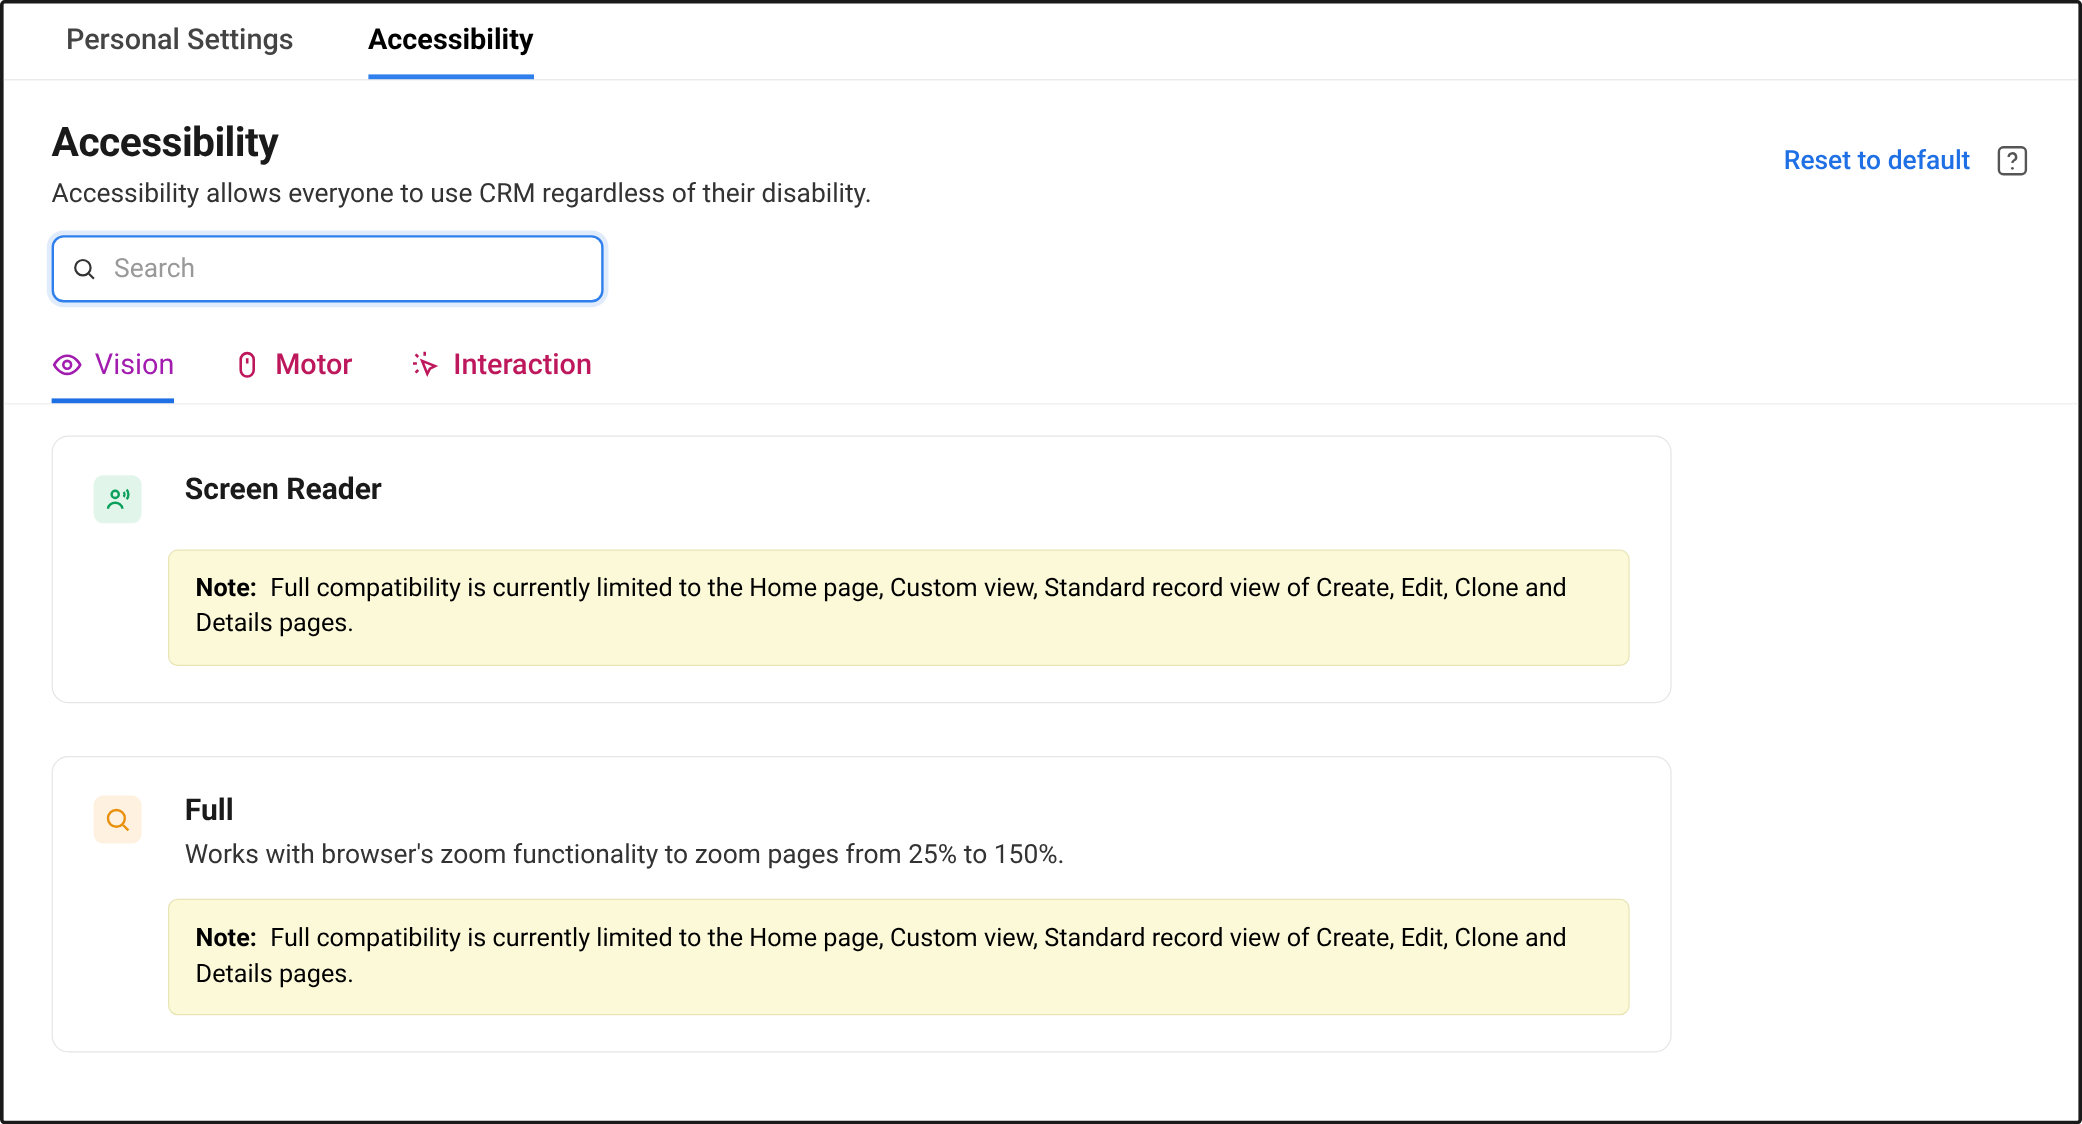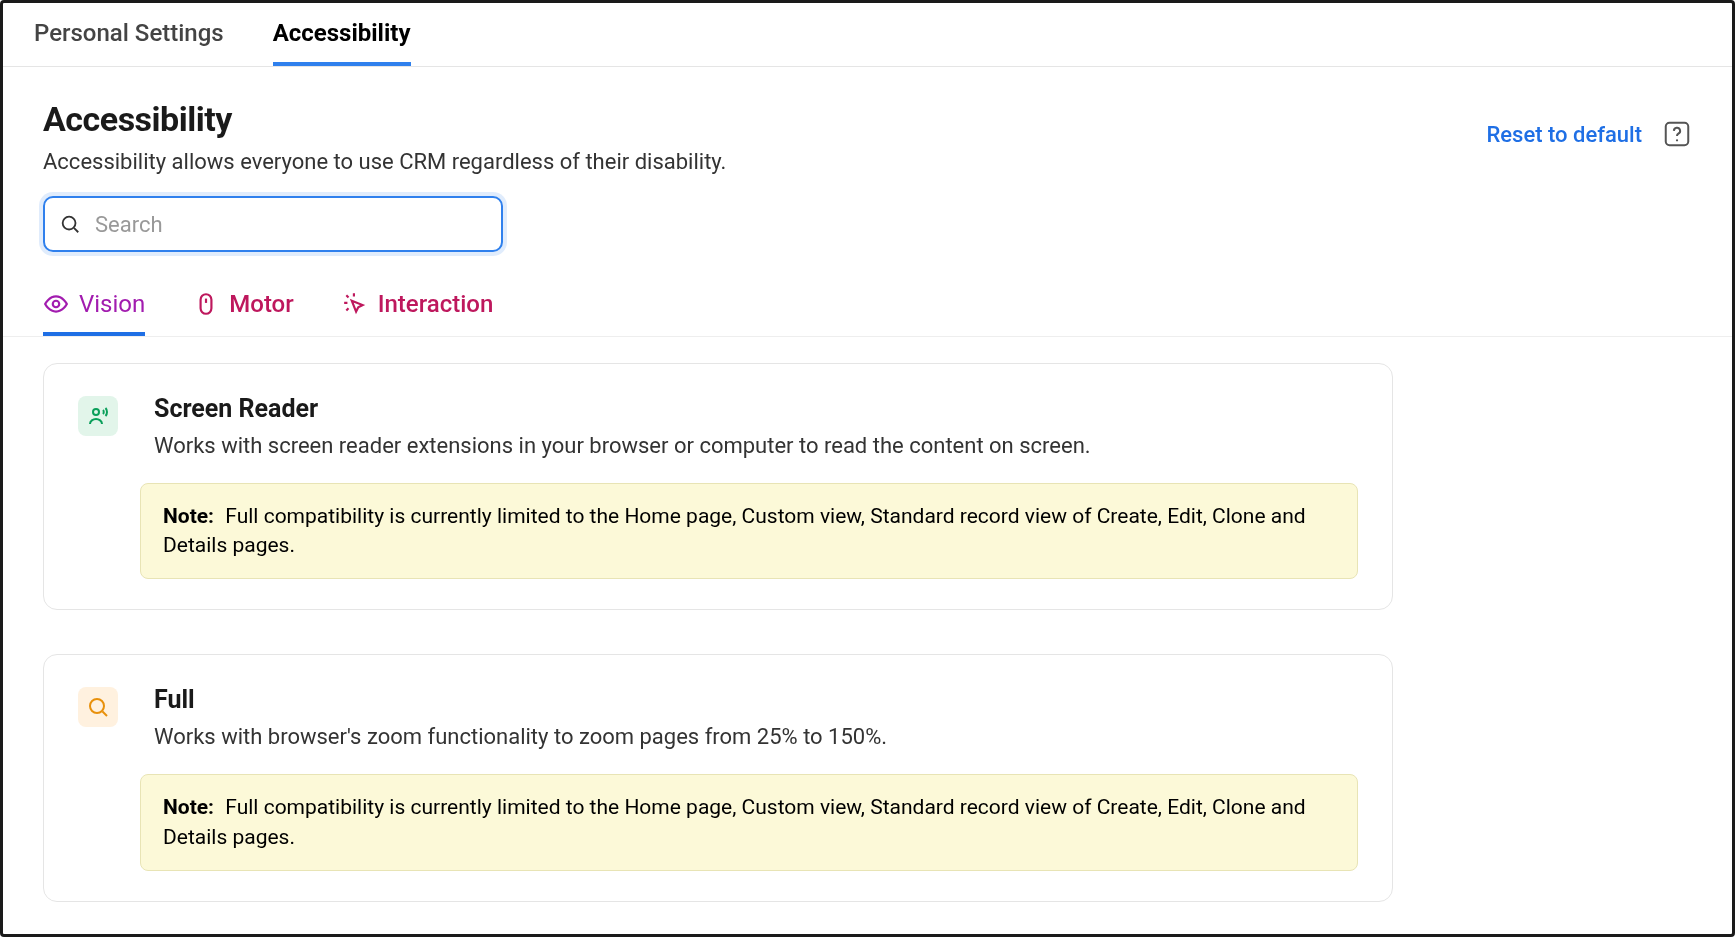--- a/index.html
+++ b/index.html
@@ -1,19 +1,19 @@
 <!DOCTYPE html>
 <html><head>
 <meta charset="utf-8">
 <style>
   * { box-sizing: border-box; margin: 0; padding: 0; font-family: -apple-system, BlinkMacSystemFont, "Segoe UI", Roboto, Helvetica, Arial, sans-serif; }
   body { background: #fff; color: #1a1a1a; }
   .window { width: 1735px; height: 937px; border: 3px solid #1a1a1a; border-radius: 4px; padding: 0; overflow: hidden; }
 
-  .top-tabs { display: flex; gap: 49px; padding: 0 31px; border-bottom: 1px solid #e5e5e5; height: 64px; align-items: stretch; }
+  .top-tabs { display: flex; gap: 62px; padding: 0 52px; border-bottom: 1px solid #e5e5e5; height: 64px; align-items: stretch; }
   .top-tab { display: flex; align-items: center; font-size: 24px; color: #444; cursor: pointer; border-bottom: 4px solid transparent; font-weight: 500;}
   .top-tab.active { color: #000; font-weight: 700; border-bottom-color: #2f80ed; }
 
   .page-body { padding: 32px 40px 0 40px; }
 
   .page-head { display: flex; justify-content: space-between; align-items: flex-start; }
   .page-title { font-size: 34px; font-weight: 700; letter-spacing: -0.5px; }
   .page-subtitle { font-size: 22px; color: #333; margin-top: 10px; }
   .reset-wrap { display: flex; align-items: center; gap: 20px; margin-top: 20px;}
   .reset-link { color: #1f6fe5; font-size: 22px; font-weight: 500; cursor: pointer; }
@@ -116,21 +116,20 @@
           <div class="card-icon-box green">
             <svg viewBox="0 0 24 24" width="24" height="24" fill="none" stroke="currentColor" stroke-width="2">
               <circle cx="10" cy="8" r="3"></circle>
               <path d="M4 20c0-3 3-5 6-5s6 2 6 5"></path>
               <path d="M17 6c1 1 1 3 0 4"></path>
               <path d="M19.5 4c2 2 2 6 0 8"></path>
             </svg>
           </div>
           <div>
             <div class="card-title">Screen Reader</div>
-            <div class="card-desc">Works with screen reader extensions in your browser or computer to read the content on screen.</div>
           </div>
         </div>
         <div class="note-box">
           <span class="label">Note:</span>
           <span>Full compatibility is currently limited to the Home page, Custom view, Standard record view of Create, Edit, Clone and Details pages.</span>
         </div>
       </div>
 
       <div class="card">
         <div class="card-head">

